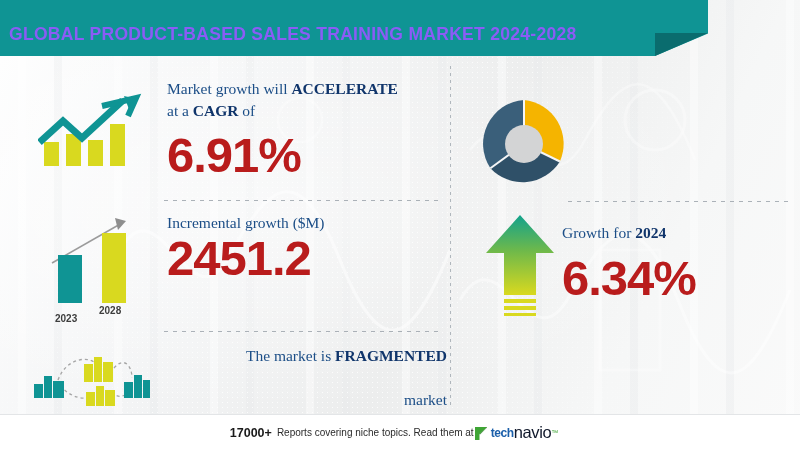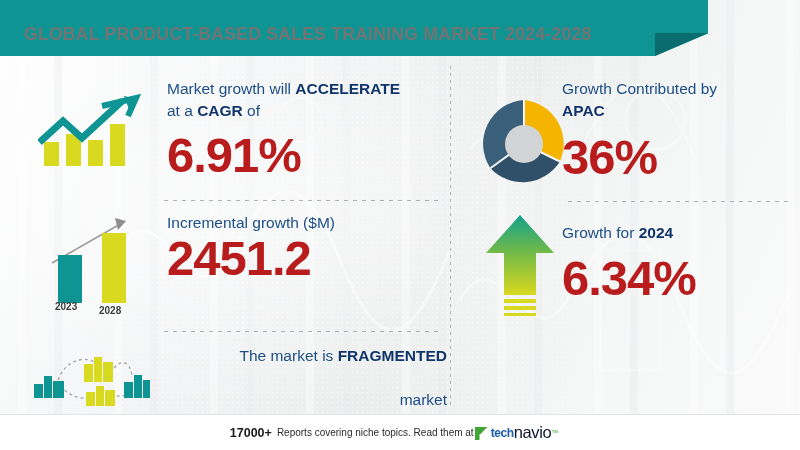--- a/index.html
+++ b/index.html
@@ -68,26 +68,26 @@
     position: absolute;
     left: 655px;
     top: 33px;
     width: 0; height: 0;
     border-top: 23px solid #0a6c6e;
     border-right: 53px solid transparent;
     z-index: 6;
   }
   .header-title {
     position: absolute;
-    left: 24px;
+    left: 9px;
     top: 0;
     height: 68px;
     display: flex;
     align-items: center;
-    color: #737373;
+    color: #8b5cf6;
     font-size: 17.5px;
     font-weight: bold;
     letter-spacing: .3px;
     white-space: nowrap;
     z-index: 7;
   }
 
   
   .divider-vert {
     position: absolute;
@@ -109,20 +109,21 @@
   .dh-1 { left: 164px; top: 200px; width: 276px; }
   .dh-2 { left: 164px; top: 331px; width: 276px; }
   .dh-3 { left: 568px; top: 201px; width: 222px; }
 
   
   .label {
     color: #1c4e87;
     font-size: 15.5px;
     line-height: 1.42;
     font-weight: normal;
+    font-family: Liberation Serif, serif;
   }
   .label b { font-weight: bold; color: #10356b; }
 
   .bignum {
     color: #b91c1c;
     font-weight: bold;
     letter-spacing: -1px;
     line-height: 1;
   }
 
@@ -238,21 +239,21 @@
     <div class="bignum">6.91%</div>
   </div>
 
   <div class="icon-box" id="icon-bars">
     <svg width="118" height="118" viewBox="0 0 118 118" aria-hidden="true">
       <path d="M22,58 L92,18" fill="none" stroke="#9b9b9b" stroke-width="1.6"></path>
       <path d="M85,13 L96,16 L88,25 Z" fill="#8e8e8e"></path>
       <rect x="28" y="50" width="24" height="48" fill="#0f9494"></rect>
       <rect x="72" y="28" width="24" height="70" fill="#d9d91f"></rect>
     </svg>
-    <div class="bar-label" style="left:25px; top:96px;">2023</div>
+    <div class="bar-label" style="left:25px; top:108px;">2023</div>
     <div class="bar-label" style="left:69px; top:100px;">2028</div>
   </div>
 
   <div class="blk" id="blk-incr">
     <div class="label">Incremental growth ($M)</div>
     <div class="bignum">2451.2</div>
   </div>
 
   <div class="icon-box" id="icon-fragment">
     <svg width="122" height="60" viewBox="0 0 122 60" aria-hidden="true">
@@ -304,27 +305,20 @@
       <path d="M46,46 L12.4,70.2 A44,44 0 0 1 46,2 Z" fill="#3a5f7a"></path>
 
       <path d="M46,46 L46,2" stroke="#f4f5f6" stroke-width="2" fill="none"></path>
       <path d="M46,46 L81.9,63.5" stroke="#f4f5f6" stroke-width="2" fill="none"></path>
       <path d="M46,46 L12.4,70.2" stroke="#f4f5f6" stroke-width="2" fill="none"></path>
 
       <circle cx="46" cy="46" r="19" fill="#d3d4d5"></circle>
     </svg>
   </div>
 
-  <div class="blk" id="blk-apac">
-    <div class="label">
-      <span>Growth Contributed by</span><br>
-      <b>APAC</b>
-    </div>
-    <div class="bignum">36%</div>
-  </div>
 
   <div class="icon-box" id="icon-up-arrow">
     <svg width="72" height="104" viewBox="0 0 72 104" aria-hidden="true">
       <defs>
         <linearGradient id="arrowGrad" x1="0" y1="0" x2="0" y2="1">
           <stop offset="0%" stop-color="#12a28c"></stop>
           <stop offset="45%" stop-color="#6fb94a"></stop>
           <stop offset="100%" stop-color="#d9d91f"></stop>
         </linearGradient>
       </defs>

